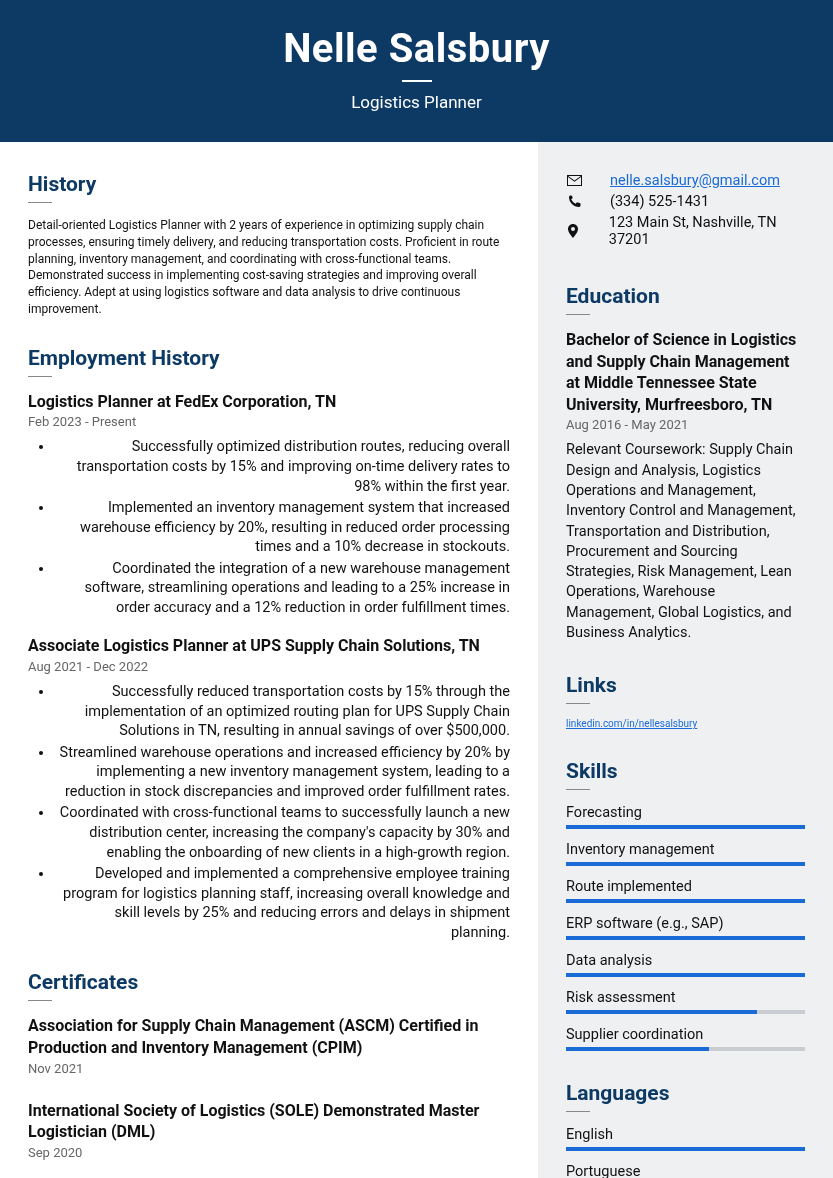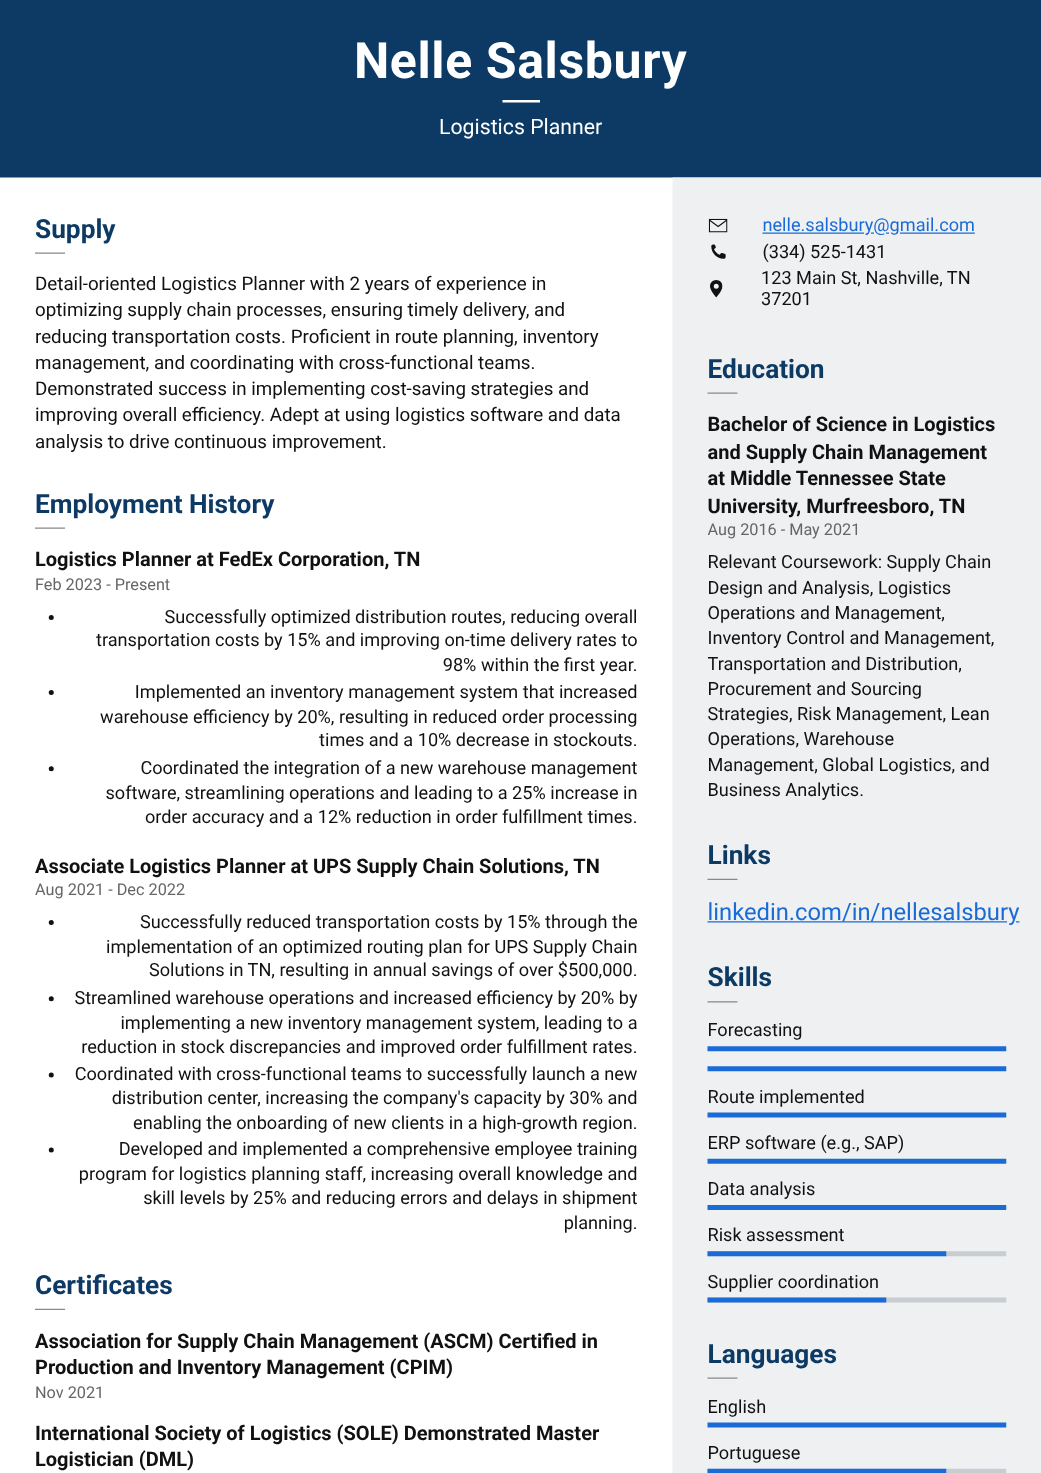--- a/index.html
+++ b/index.html
@@ -48,21 +48,21 @@
     color: #0d3a65;
     margin-bottom: 6px;
   }
   .rule {
     width: 24px;
     border: none;
     border-top: 1px solid #888;
     margin-bottom: 14px;
   }
   .profile-text {
-    font-size: 15px;
+    font-size: 12px;
     line-height: 1.4;
     margin-bottom: 28px;
   }
   .job-title, .cert-title, .edu-title {
     font-size: 16px;
     font-weight: 700;
     margin-bottom: 2px;
     line-height: 1.35;
   }
   .date {
@@ -97,21 +97,21 @@
   }
   .contact-row a, .link a {
     color: #1a6bd6;
     text-decoration: underline;
   }
   .edu-desc {
     font-size: 14.5px;
     line-height: 1.4;
   }
   .link {
-    font-size: 19px;
+    font-size: 10px;
     margin-bottom: 4px;
   }
   .skill {
     margin-bottom: 12px;
   }
   .skill-name {
     font-size: 14.5px;
     margin-bottom: 4px;
   }
   .bar {
@@ -134,21 +134,21 @@
   <h1>Nelle Salsbury</h1>
   <hr>
   <div class="role">Logistics Planner</div>
 </div>
 
 <div class="body">
 
   <div class="main">
 
     <div class="section">
-      <h2>Supply</h2>
+      <h2>History</h2>
       <hr class="rule">
       <p class="profile-text">Detail-oriented Logistics Planner with 2 years of experience in optimizing supply chain processes, ensuring timely delivery, and reducing transportation costs. Proficient in route planning, inventory management, and coordinating with cross-functional teams. Demonstrated success in implementing cost-saving strategies and improving overall efficiency. Adept at using logistics software and data analysis to drive continuous improvement.</p>
     </div>
 
     <div class="section">
       <h2>Employment History</h2>
       <hr class="rule">
       <div id="jobs">
           <div>
             <div class="job-title">Logistics Planner at FedEx Corporation, TN</div>
@@ -169,21 +169,21 @@
               <li>Developed and implemented a comprehensive employee training program for logistics planning staff, increasing overall knowledge and skill levels by 25% and reducing errors and delays in shipment planning.</li>
             </ul>
           </div>
         </div>
     </div>
 
     <div class="section">
       <h2>Certificates</h2>
       <hr class="rule">
       <div id="certs">
-          <div style="margin-bottom: 14px;">
+          <div style="margin-bottom: 24px;">
             <div class="cert-title">Association for Supply Chain Management (ASCM) Certified in Production and Inventory Management (CPIM)</div>
             <div class="date">Nov 2021</div>
           </div>
           <div style="margin-bottom: 14px;">
             <div class="cert-title">International Society of Logistics (SOLE) Demonstrated Master Logistician (DML)</div>
             <div class="date">Sep 2020</div>
           </div>
         </div>
     </div>
 
@@ -238,20 +238,21 @@
       <h2>Skills</h2>
       <hr class="rule">
       <div id="skills">
           <div class="skill">
             <div class="skill-name">Forecasting</div>
             <div class="bar">
               <div class="bar-fill" style="width: 100%;"></div>
             </div>
           </div>
           <div class="skill">
+            <div class="skill-name">Inventory management</div>
             <div class="bar">
               <div class="bar-fill" style="width: 100%;"></div>
             </div>
           </div>
           <div class="skill">
             <div class="skill-name">Route implemented</div>
             <div class="bar">
               <div class="bar-fill" style="width: 100%;"></div>
             </div>
           </div>

